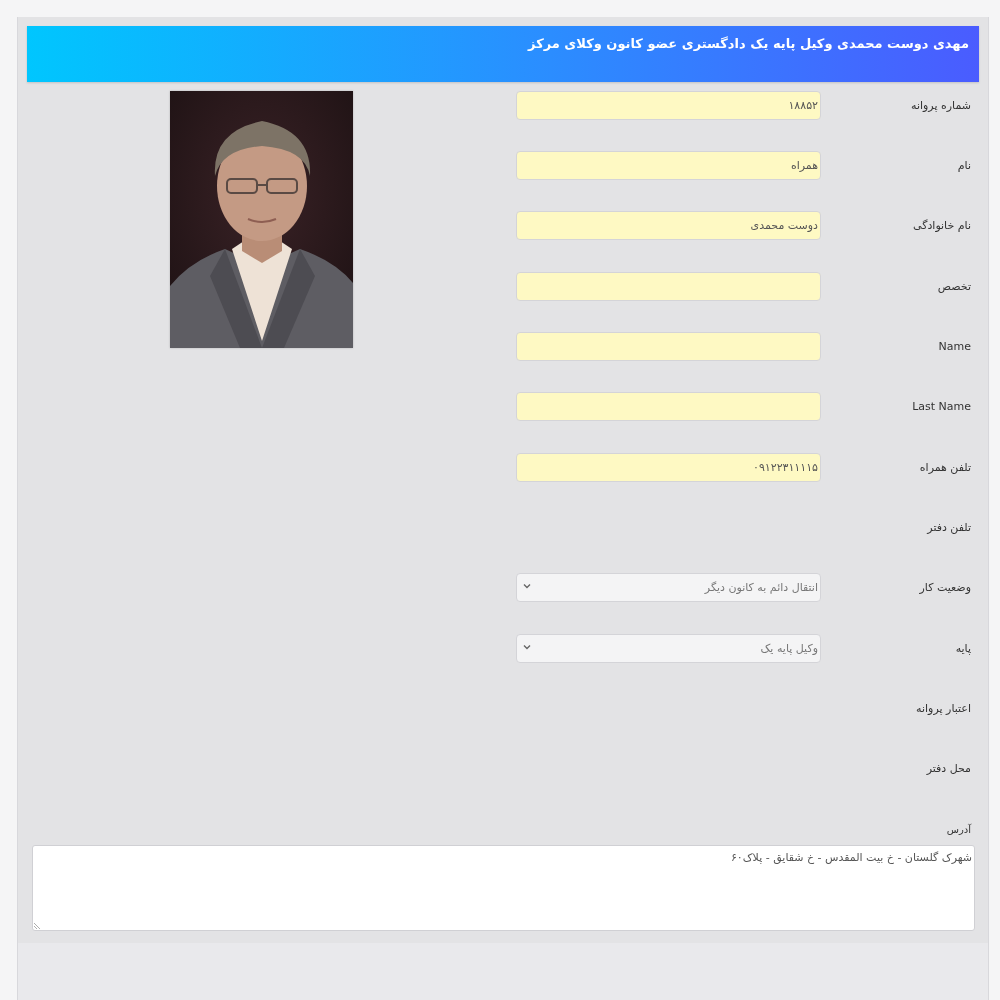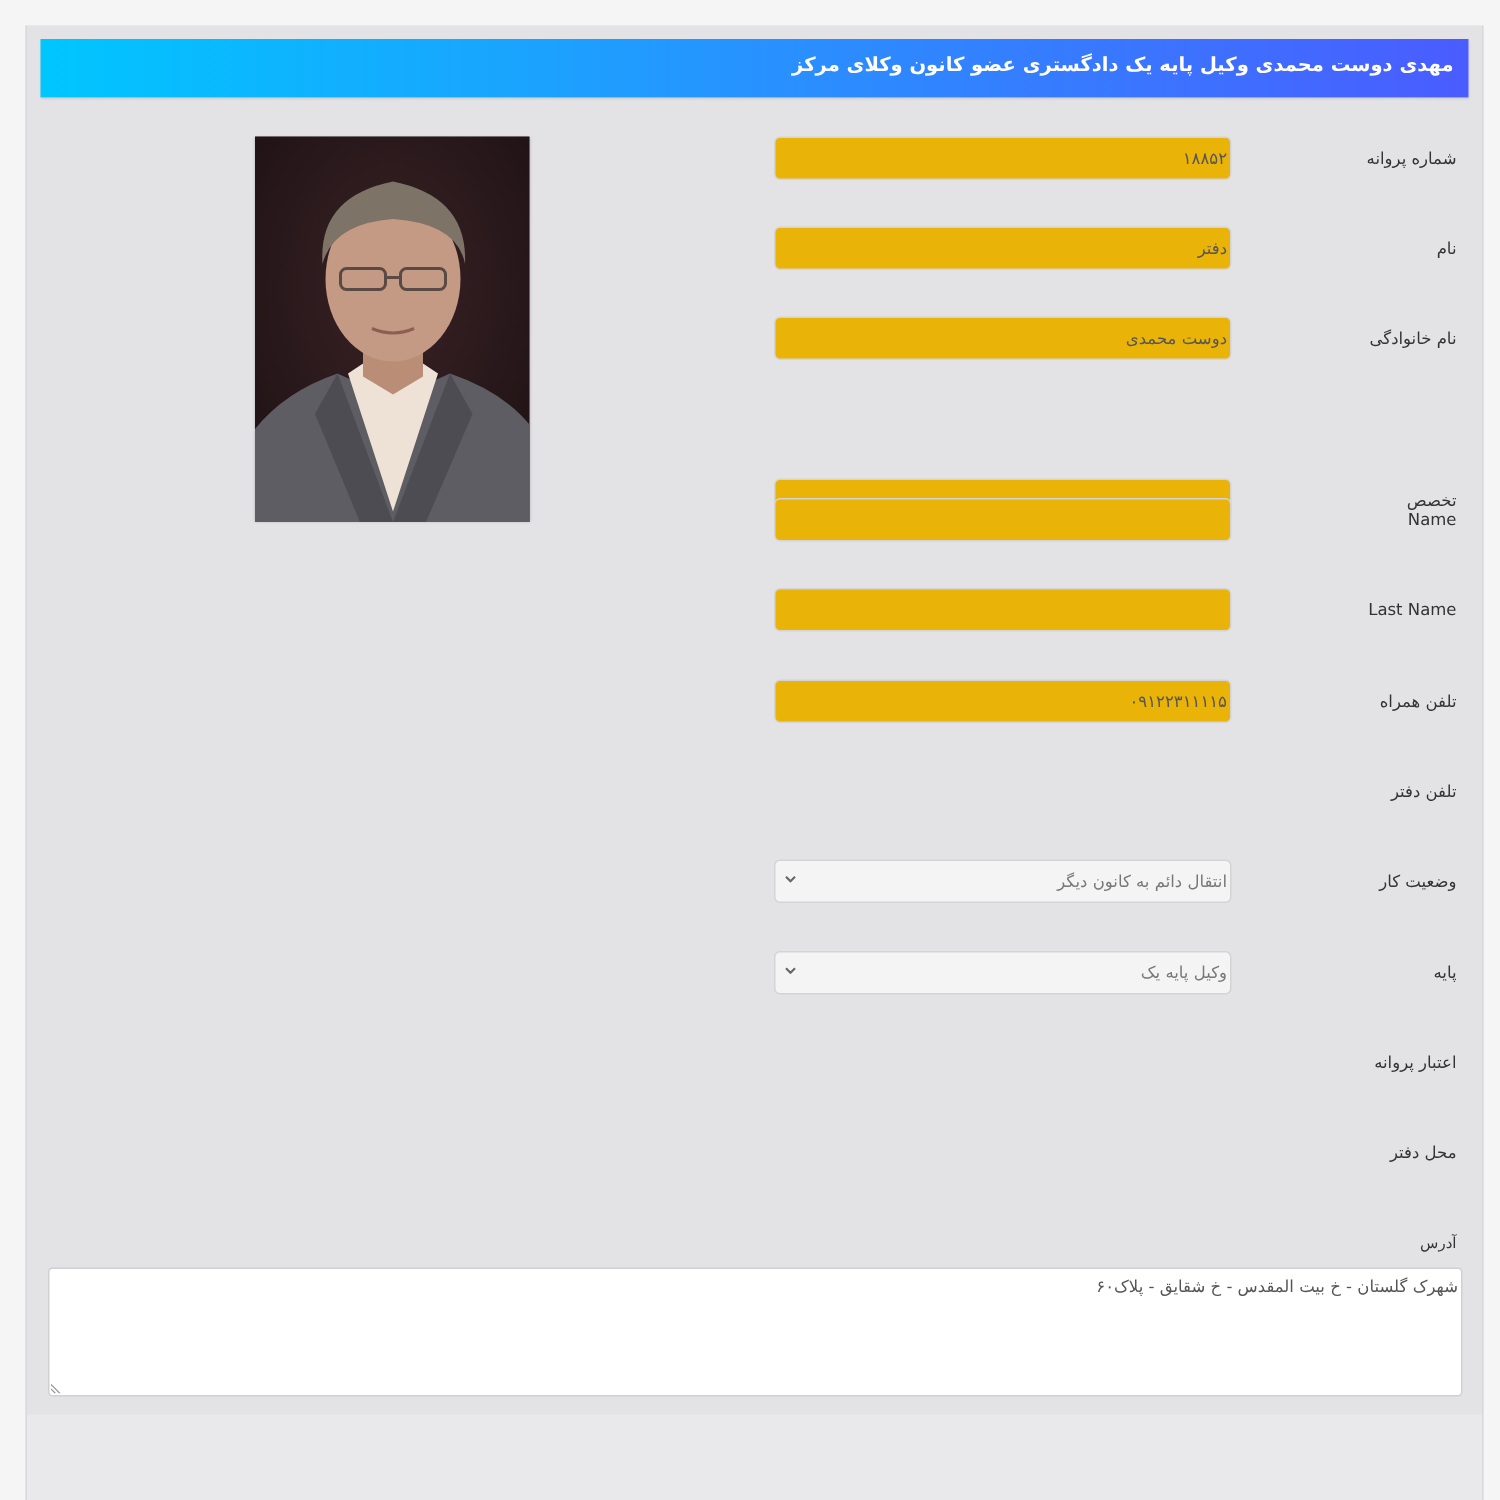--- a/index.html
+++ b/index.html
@@ -27,21 +27,21 @@
       top: 0;
       width: 970px;
       height: 926px;
       background: #e3e3e5;
     }
     .header {
       position: absolute;
       left: 9px;
       top: 9px;
       width: 952px;
-      height: 39px;
+      height: 56px;
       background: linear-gradient(to right, #00c6fe 0%, #2b8dff 55%, #4a5cff 100%);
       box-shadow: 0 1px 2px rgba(0,0,0,0.15);
       direction: rtl;
     }
     .header-title {
       position: absolute;
       right: 10px;
       top: 10px;
       color: #ffffff;
       font-size: 13px;
@@ -62,21 +62,21 @@
       color: #333;
       direction: rtl;
       white-space: nowrap;
     }
     .field {
       position: absolute;
       left: 498px;
       top: 0;
       width: 305px;
       height: 29px;
-      background: #eab308;
+      background: #fef9c3;
       border: 1px solid #d4d4d8;
       border-radius: 4px;
       box-sizing: border-box;
       direction: rtl;
     }
     .field.select {
       background: #f4f4f5;
     }
     .field-value {
       position: absolute;
@@ -186,32 +186,32 @@
     <div class="row" style="top:74px;">
       <span class="label">شماره پروانه</span>
       <div class="field">
         <span class="field-value">۱۸۸۵۲</span>
       </div>
     </div>
 
     <div class="row" style="top:134px;">
       <span class="label">نام</span>
       <div class="field">
-        <span class="field-value">دفتر</span>
+        <span class="field-value">همراه</span>
       </div>
     </div>
 
     <div class="row" style="top:194px;">
       <span class="label">نام خانوادگی</span>
       <div class="field">
         <span class="field-value">دوست محمدی</span>
       </div>
     </div>
 
-    <div class="row" style="top:255px;margin-top:47px;">
+    <div class="row" style="top:255px;">
       <span class="label">تخصص</span>
       <div class="field">
         <span class="field-value"></span>
       </div>
     </div>
 
     <div class="row" style="top:375px;">
       <span class="label">Last Name</span>
       <div class="field">
         <span class="field-value"></span>

